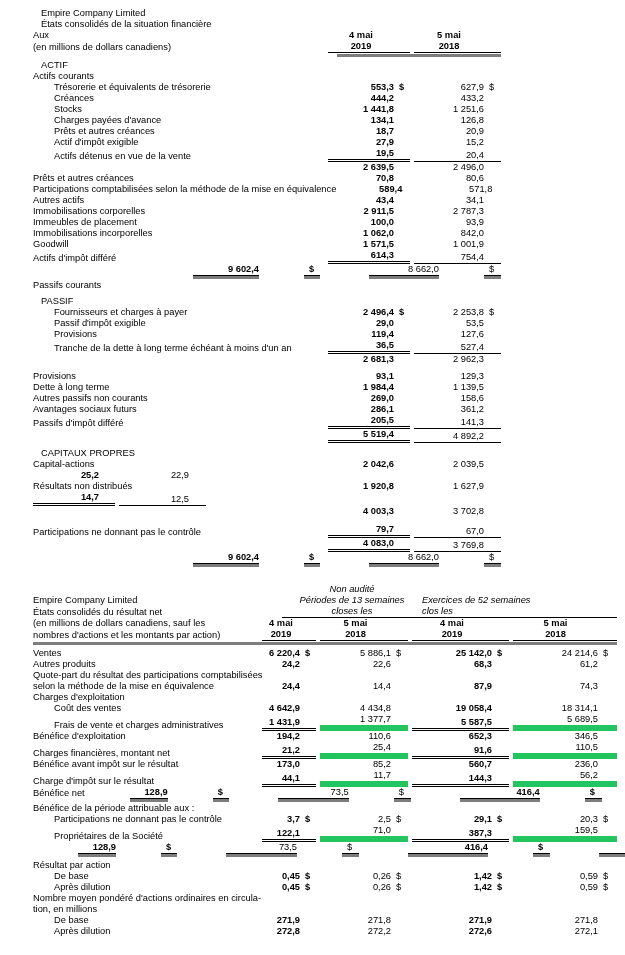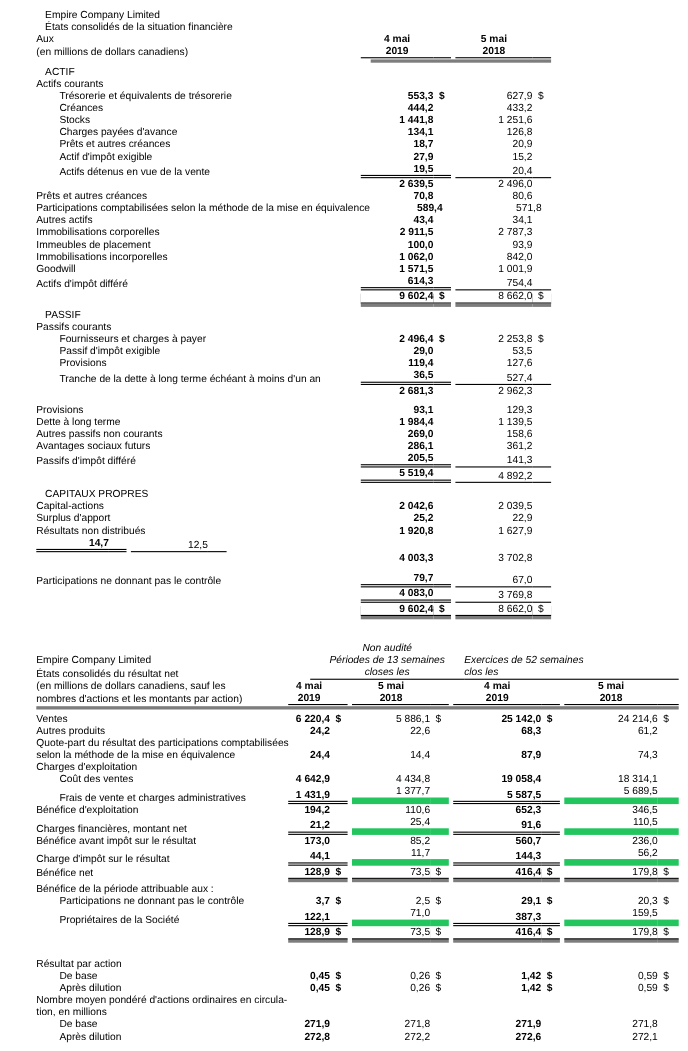--- a/index.html
+++ b/index.html
@@ -47,21 +47,21 @@
   .g1{width:140px;text-align:center;font-style:italic;flex:0 0 auto;}
   .g2{width:195px;text-align:left;font-style:italic;flex:0 0 auto;}
   .gu{border-bottom:1px solid #000;}
 
   
   #bs .rs .c0,#bs .rs .c1{border-bottom:3px double #000;}
   #bs .rs .c2,#bs .rs .c3{border-bottom:1px solid #000;}
   #is .rs .c0,#is .rs .c1,#is .rs .c4,#is .rs .c5{border-bottom:3px double #000;}
   #is .rs .c2,#is .rs .c3,#is .rs .c6,#is .rs .c7{border-bottom:6px solid #22c55e;}
   .rt .c{border-bottom:1px solid #000;box-shadow:0 3px 0 var(--band);}
-  .rt{margin-bottom:4px;}
+  .rt{margin-bottom:4px;gap:45px;}
 
   
   .band{height:3px;background:var(--band);margin-top:1px;margin-bottom:3px;}
   .band-bs{margin-left:304px;width:164px;}
 </style>
 </head>
 <body style="color: rgb(0, 0, 0);">
 
 <section class="sheet" id="bs">
   <div class="row">
@@ -204,25 +204,25 @@
         <div class="c c2">754,4</div>
         <div class="c c3 dc"></div>
       </div>
       <div class="row rt">
         <div class="lbl"></div>
         <div class="c c0">9 602,4</div>
         <div class="c c1 dc">$</div>
         <div class="c c2">8 662,0</div>
         <div class="c c3 dc">$</div>
       </div>
+      <div class="row">
+        <div class="lbl">Passifs courants</div>
+      </div>
       <div class="row" style="margin-top: 5px;">
         <div class="lbl i1 bold">PASSIF</div>
-      </div>
-      <div class="row">
-        <div class="lbl">Passifs courants</div>
       </div>
       <div class="row">
         <div class="lbl i2">Fournisseurs et charges à payer</div>
         <div class="c c0">2 496,4</div>
         <div class="c c1 dc">$</div>
         <div class="c c2">2 253,8</div>
         <div class="c c3 dc">$</div>
       </div>
       <div class="row">
         <div class="lbl i2">Passif d'impôt exigible</div>
@@ -298,21 +298,20 @@
         <div class="lbl i1 bold">CAPITAUX PROPRES</div>
       </div>
       <div class="row">
         <div class="lbl">Capital-actions</div>
         <div class="c c0">2 042,6</div>
         <div class="c c1 dc"></div>
         <div class="c c2">2 039,5</div>
         <div class="c c3 dc"></div>
       </div>
       <div class="row">
-        <div class="lbl">Surplus d'apport</div>
         <div class="c c0">25,2</div>
         <div class="c c1 dc"></div>
         <div class="c c2">22,9</div>
         <div class="c c3 dc"></div>
       </div>
       <div class="row">
         <div class="lbl">Résultats non distribués</div>
         <div class="c c0">1 920,8</div>
         <div class="c c1 dc"></div>
         <div class="c c2">1 627,9</div>
@@ -540,21 +539,21 @@
         <div class="lbl"></div>
         <div class="c c0">128,9</div>
         <div class="c c1 dc">$</div>
         <div class="c c2">73,5</div>
         <div class="c c3 dc">$</div>
         <div class="c c4">416,4</div>
         <div class="c c5 dc">$</div>
         <div class="c c6">179,8</div>
         <div class="c c7 dc">$</div>
       </div>
-      <div class="row" style="margin-top: 17px; justify-content: center;">
+      <div class="row" style="margin-top: 6px; justify-content: center;">
         <div class="lbl">Résultat par action</div>
       </div>
       <div class="row">
         <div class="lbl i2">De base</div>
         <div class="c c0">0,45</div>
         <div class="c c1 dc">$</div>
         <div class="c c2">0,26</div>
         <div class="c c3 dc">$</div>
         <div class="c c4">1,42</div>
         <div class="c c5 dc">$</div>

